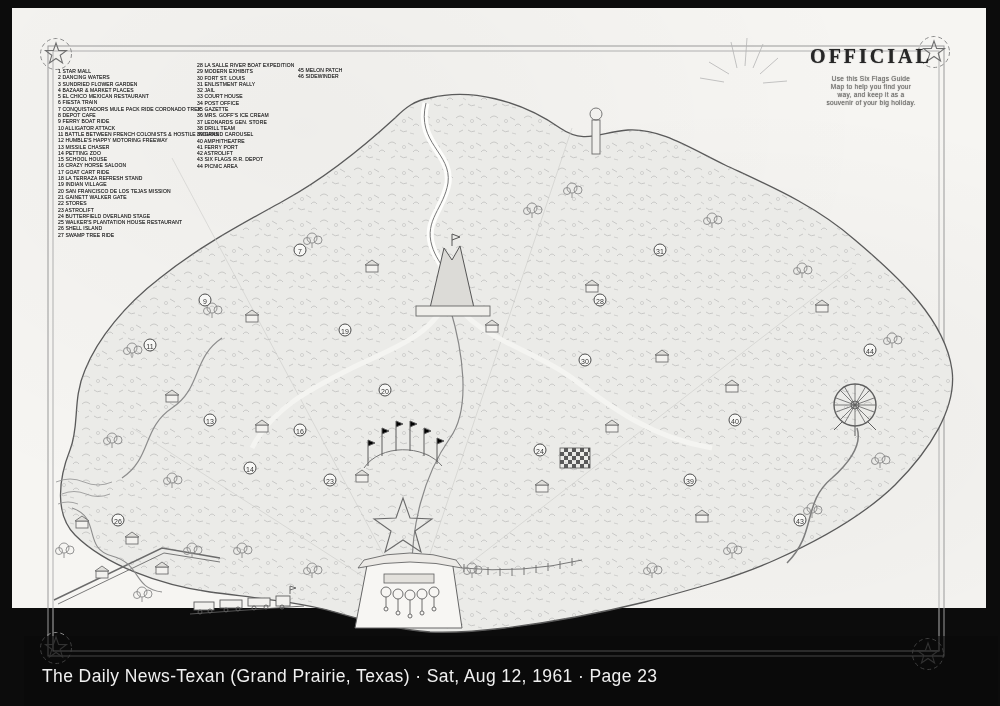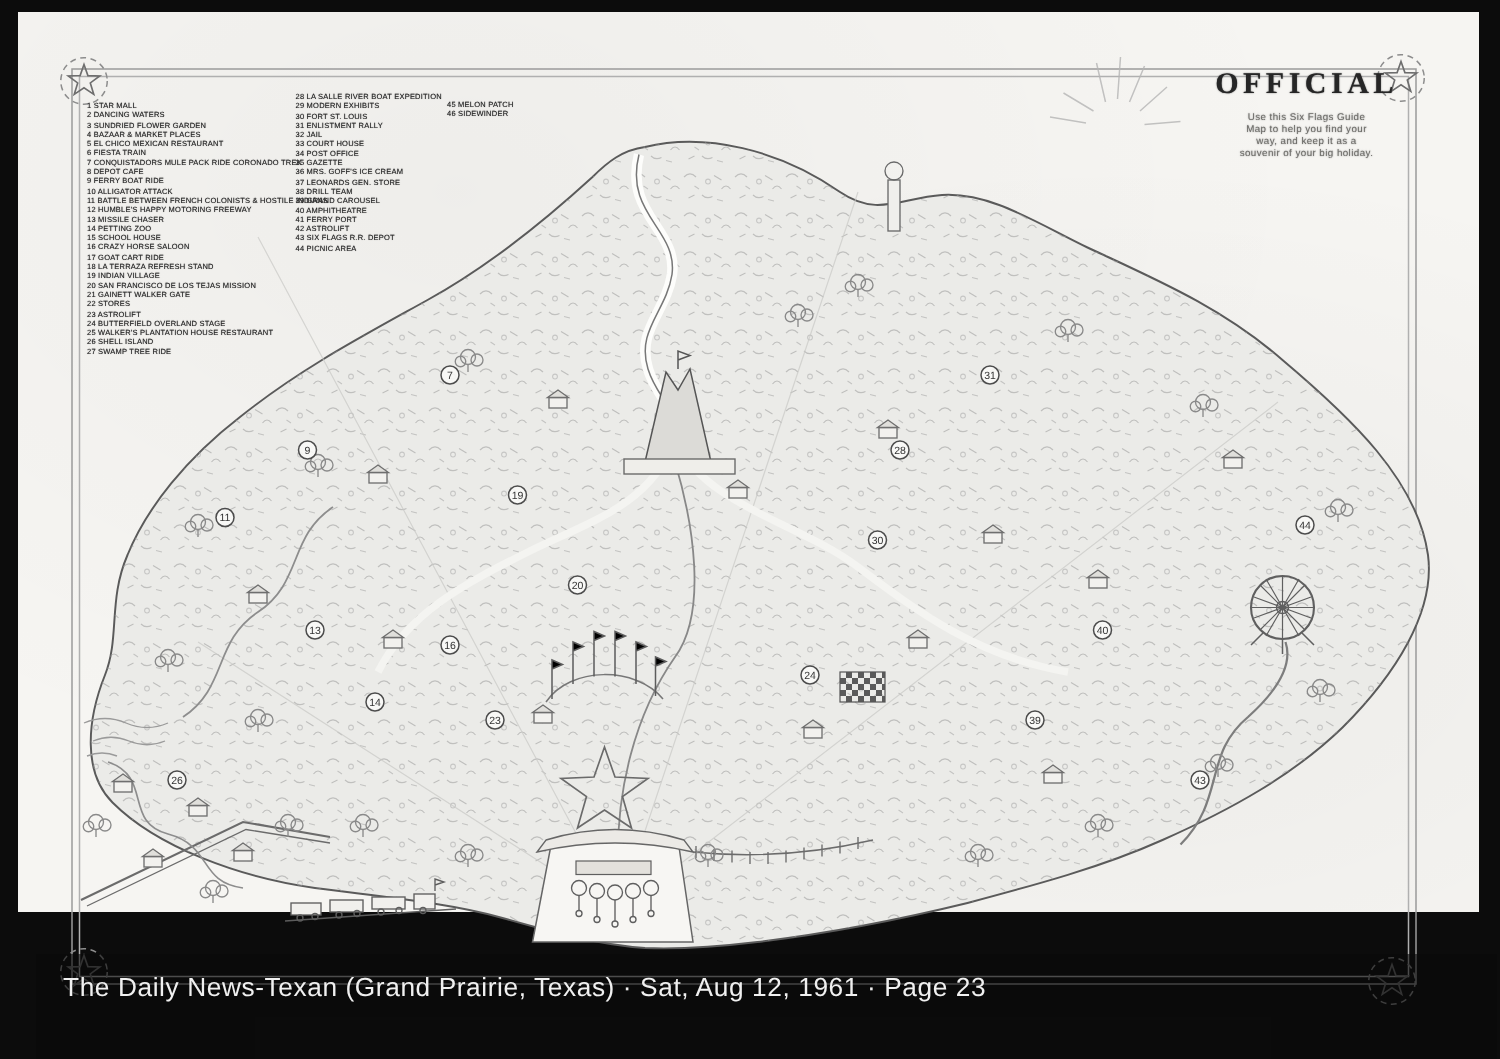--- a/index.html
+++ b/index.html
@@ -40,21 +40,21 @@
     position:absolute;width:13px;height:13px;border:1px solid #4c4c4c;border-radius:50%;
     background:rgba(250,250,248,.85);color:#333;font-size:7px;line-height:13px;
     text-align:center;box-sizing:border-box;transform:translate(-50%,-50%);
   }
   
   #caption-bar{
     position:absolute;left:12px;top:628px;width:974px;height:72px;
     background:rgba(10,10,10,0.60);
   }
   #caption-text{
-    position:absolute;left:18px;top:12px;color:#f0f0f0;font-size:17.5px;
+    position:absolute;left:18px;top:30px;color:#f0f0f0;font-size:17.5px;
     letter-spacing:0.4px;font-weight:400;
   }
 </style>
 </head>
 <body>
 
 <div id="page">
 
   <svg id="art" width="974" height="692" viewBox="0 0 974 692">
     <defs>

